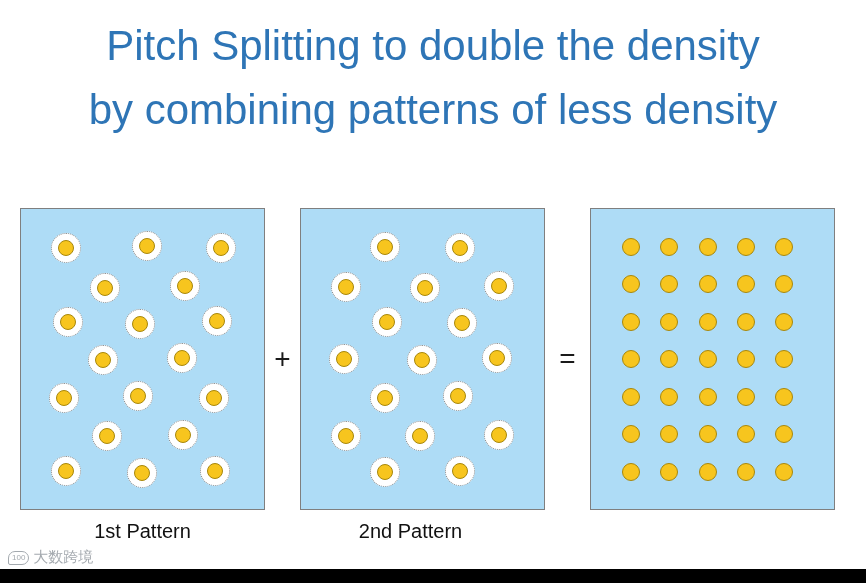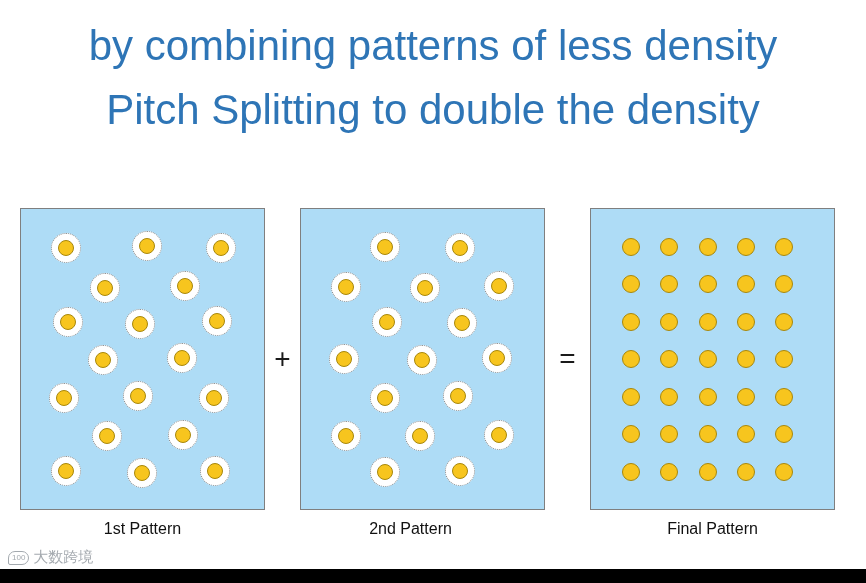--- a/index.html
+++ b/index.html
@@ -71,21 +71,21 @@
     font-size: 28px;
     color: var(--operator-text, #1a1a1a);
   }
   .operator.plus  { left: 265px; width: 35px; }
   .operator.equals{ left: 545px; width: 45px; }
   .caption {
     position: absolute;
     top: 520px;
     width: 245px;
     text-align: center;
-    font-size: 16px;
+    font-size: 20px;
     color: var(--label-text, #111111);
   }
   .watermark {
     position: absolute;
     left: 8px;
     bottom: 16px;
     display: flex;
     align-items: center;
     gap: 4px;
     color: var(--watermark, #9aa0a6);
@@ -107,22 +107,22 @@
     height: 14px;
     background: var(--bottom-bar, #000000);
   }
 </style>
 </head>
 <body>
 
 <div class="slide">
 
   <div class="title">
+    <div>Pitch Splitting to double the density</div>
     <div>by combining patterns of less density</div>
-    <div>Pitch Splitting to double the density</div>
   </div>
 
   <div class="panel" style="left:20px">
       <div class="dot halo" style="left: 18.4%; top: 12.9%;">
         <div class="dot-core"></div>
       </div>
       <div class="dot halo" style="left: 51.8%; top: 12.4%;">
         <div class="dot-core"></div>
       </div>
       <div class="dot halo" style="left: 82.4%; top: 12.9%;">
@@ -266,21 +266,20 @@
       <div class="dot plain" style="left: 79.5%; top: 75%;"></div>
       <div class="dot plain" style="left: 16.5%; top: 87.5%;"></div>
       <div class="dot plain" style="left: 32.3%; top: 87.5%;"></div>
       <div class="dot plain" style="left: 48%; top: 87.5%;"></div>
       <div class="dot plain" style="left: 63.8%; top: 87.5%;"></div>
       <div class="dot plain" style="left: 79.5%; top: 87.5%;"></div>
     </div>
 
   <div class="caption" style="left:20px">1st Pattern</div>
   <div class="caption" style="left:288px">2nd Pattern</div>
-  <div class="caption" style="left:590px">Final Pattern</div>
 
   <div class="watermark">
     <span class="wm-logo">100</span>
     <span class="wm-text">大数跨境</span>
   </div>
 
   <div class="bottom-bar"></div>
 
 </div>
 

